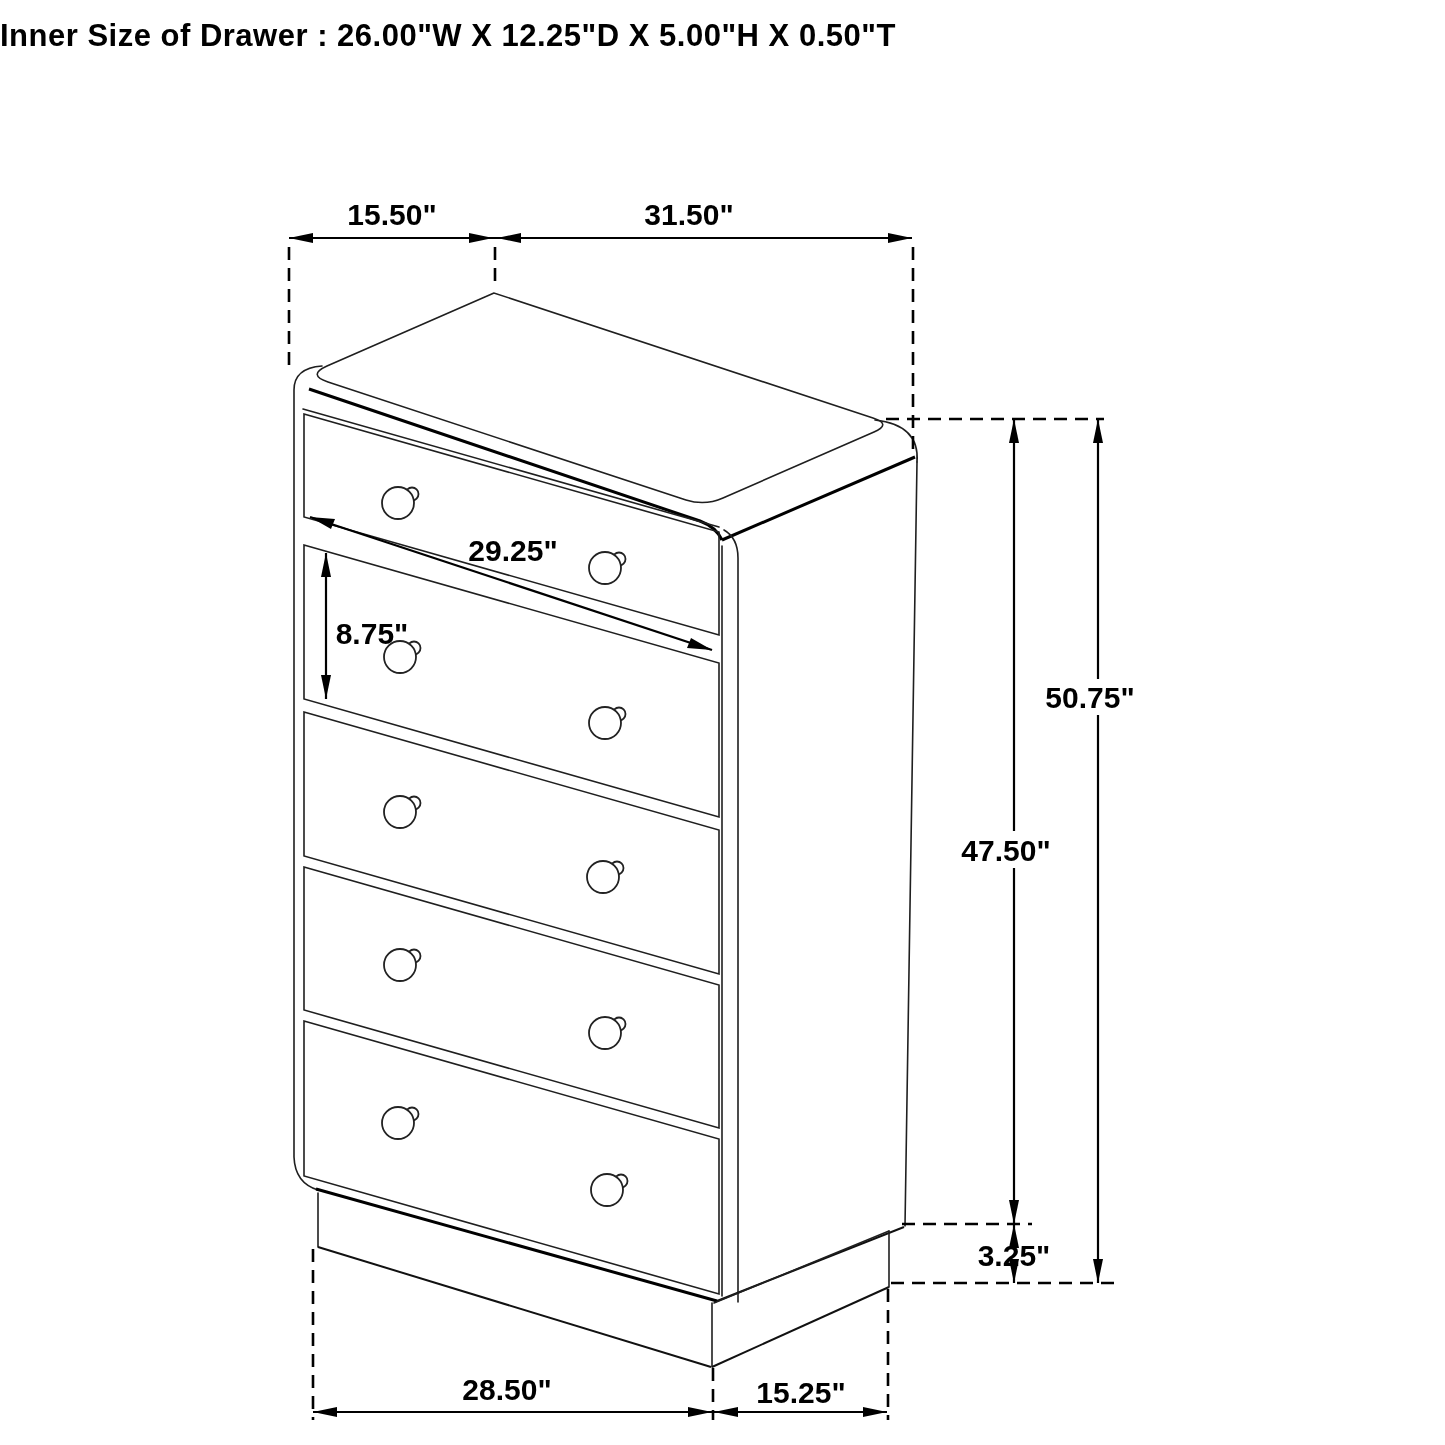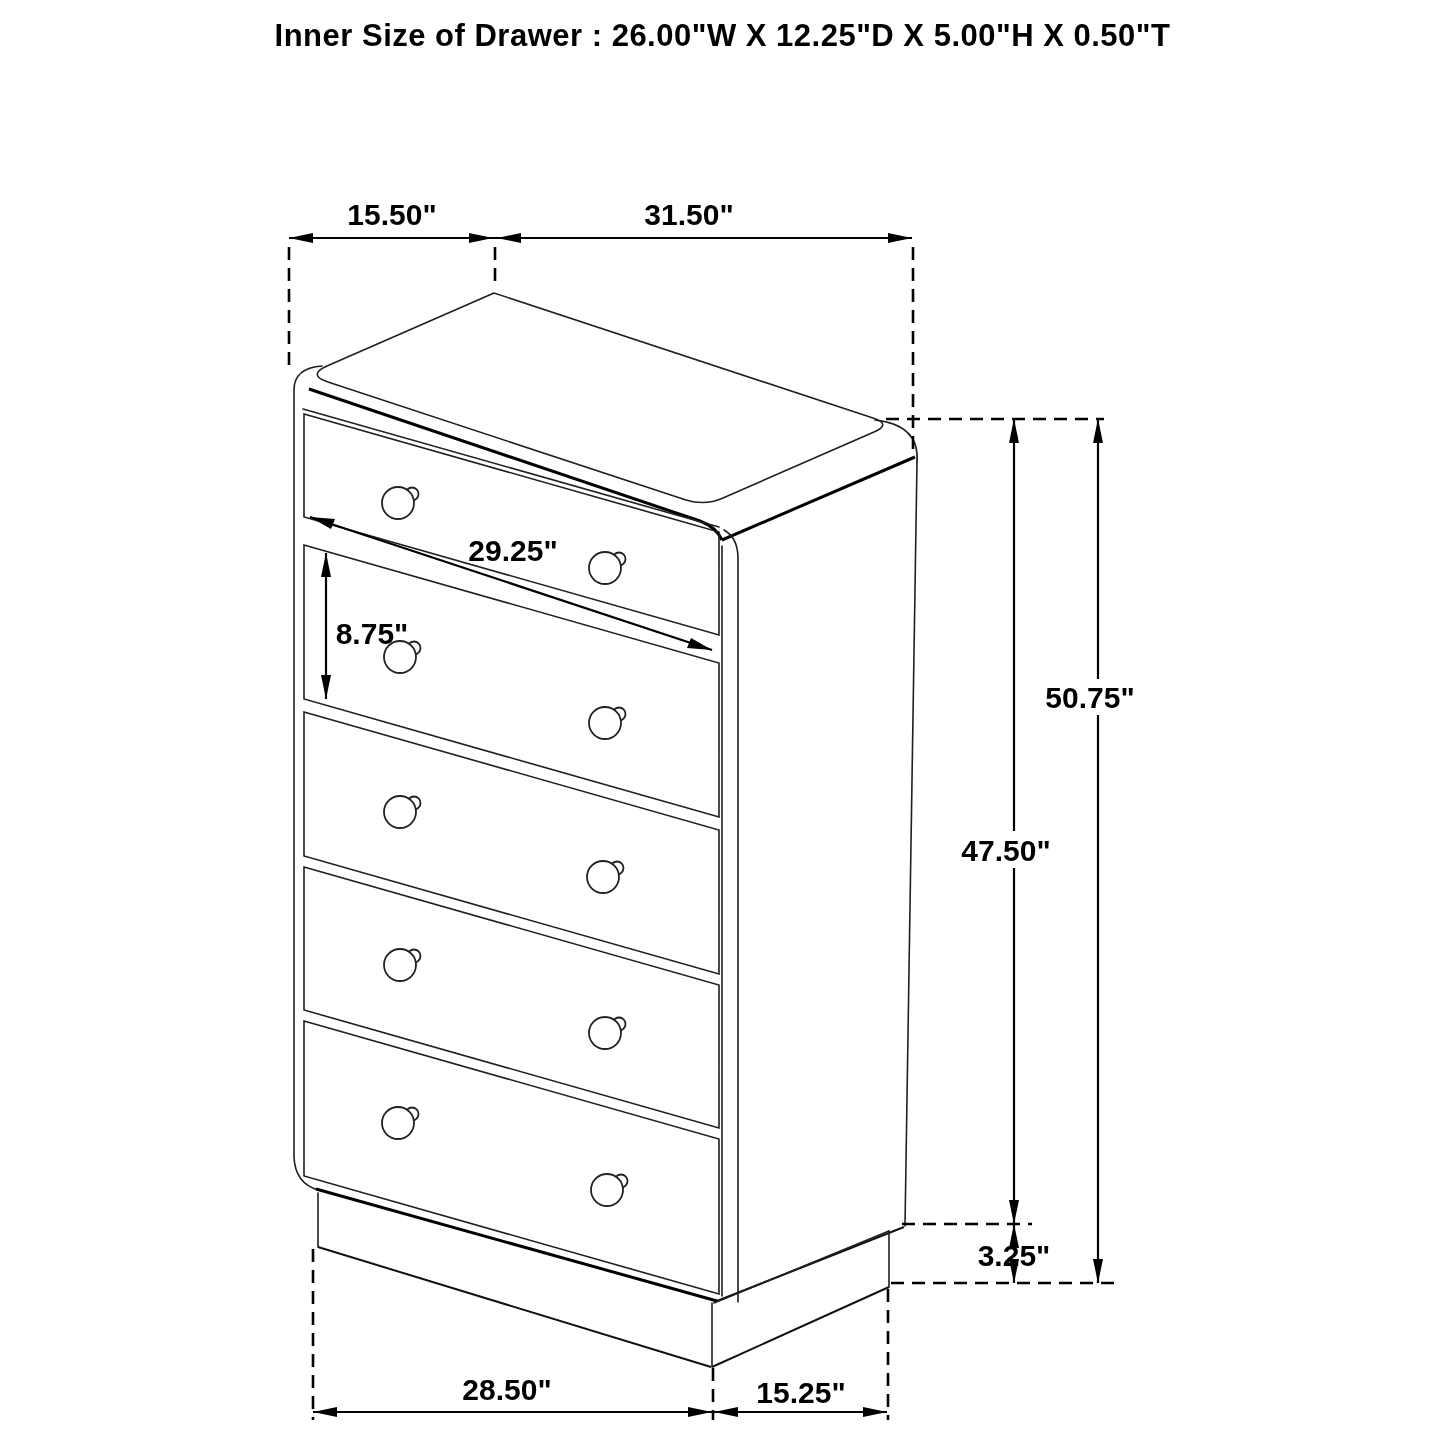--- a/index.html
+++ b/index.html
@@ -1,18 +1,18 @@
 <!DOCTYPE html>
 <html><head>
 <meta charset="utf-8">
 <style>
   html,body{margin:0;padding:0;background:#ffffff;}
   #page{position:relative;width:1445px;height:1445px;background:#ffffff;overflow:hidden;
         font-family:"Liberation Sans", sans-serif;}
-  #title{position:absolute;top:18px;left:0;width:100%;text-align:center;
+  #title{position:absolute;top:18px;left:0;width:100%;
          font-size:31px;font-weight:bold;color:#000;letter-spacing:0.5px;}
   svg{position:absolute;top:0;left:0;}
   .draw{stroke:#1f1f1f;stroke-width:1.6;fill:none;stroke-linecap:round;}
   .heavy{stroke:#000;stroke-width:3;}
   .mid{stroke:#111;stroke-width:2;}
   .knob{fill:#ffffff;stroke:#222;stroke-width:1.8;}
   .dim{stroke:#000;stroke-width:2.2;fill:none;}
   .dash{stroke:#000;stroke-width:2.6;fill:none;stroke-dasharray:13 8;}
   .ah{fill:#000;stroke:none;}
   .lbl{font-family:"Liberation Sans", sans-serif;font-size:30px;font-weight:bold;

